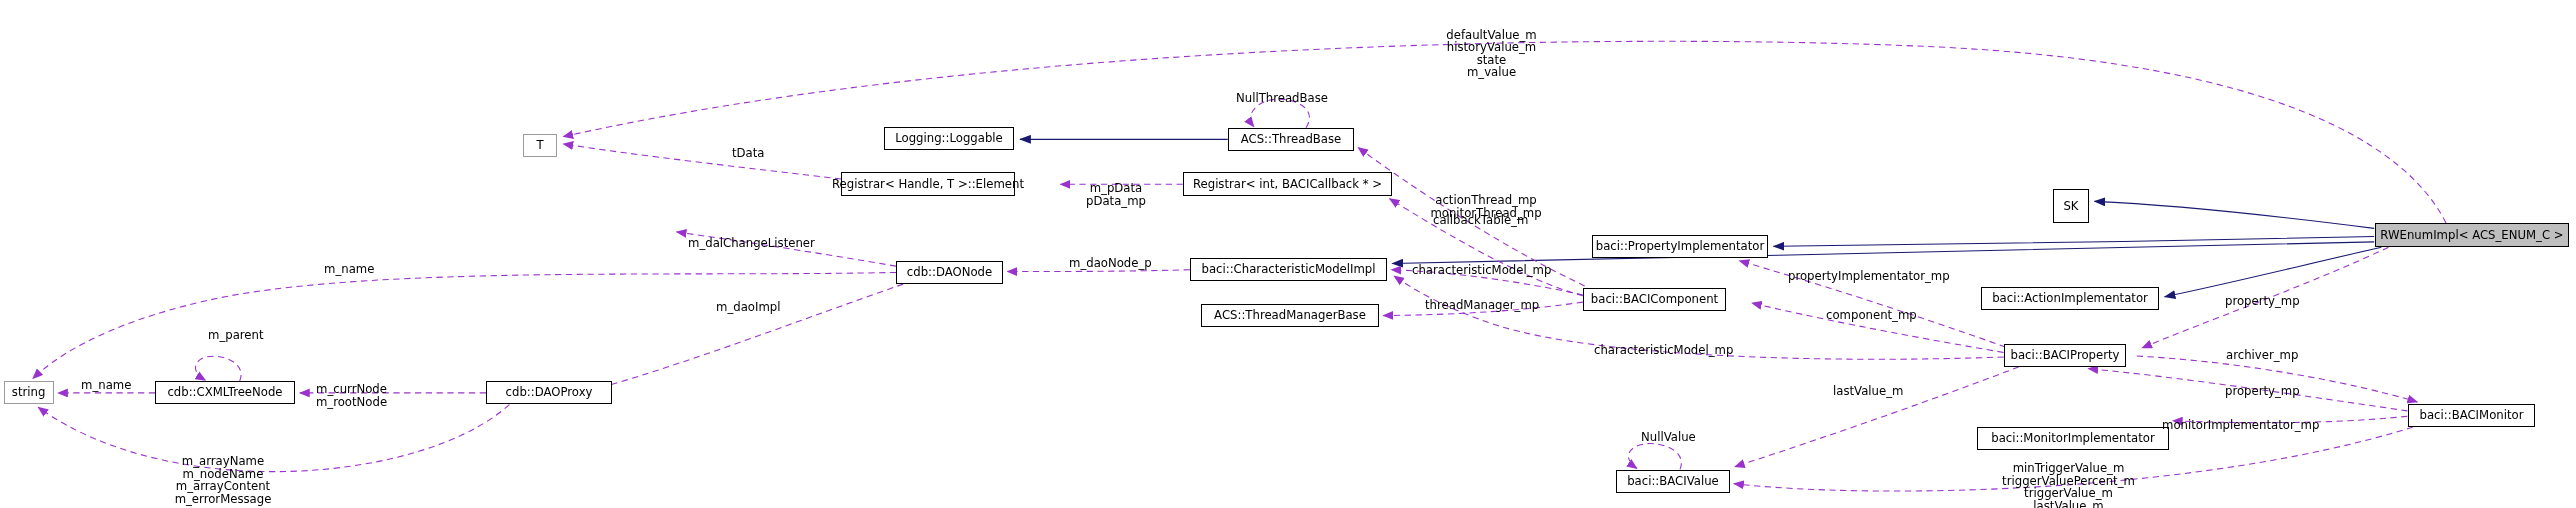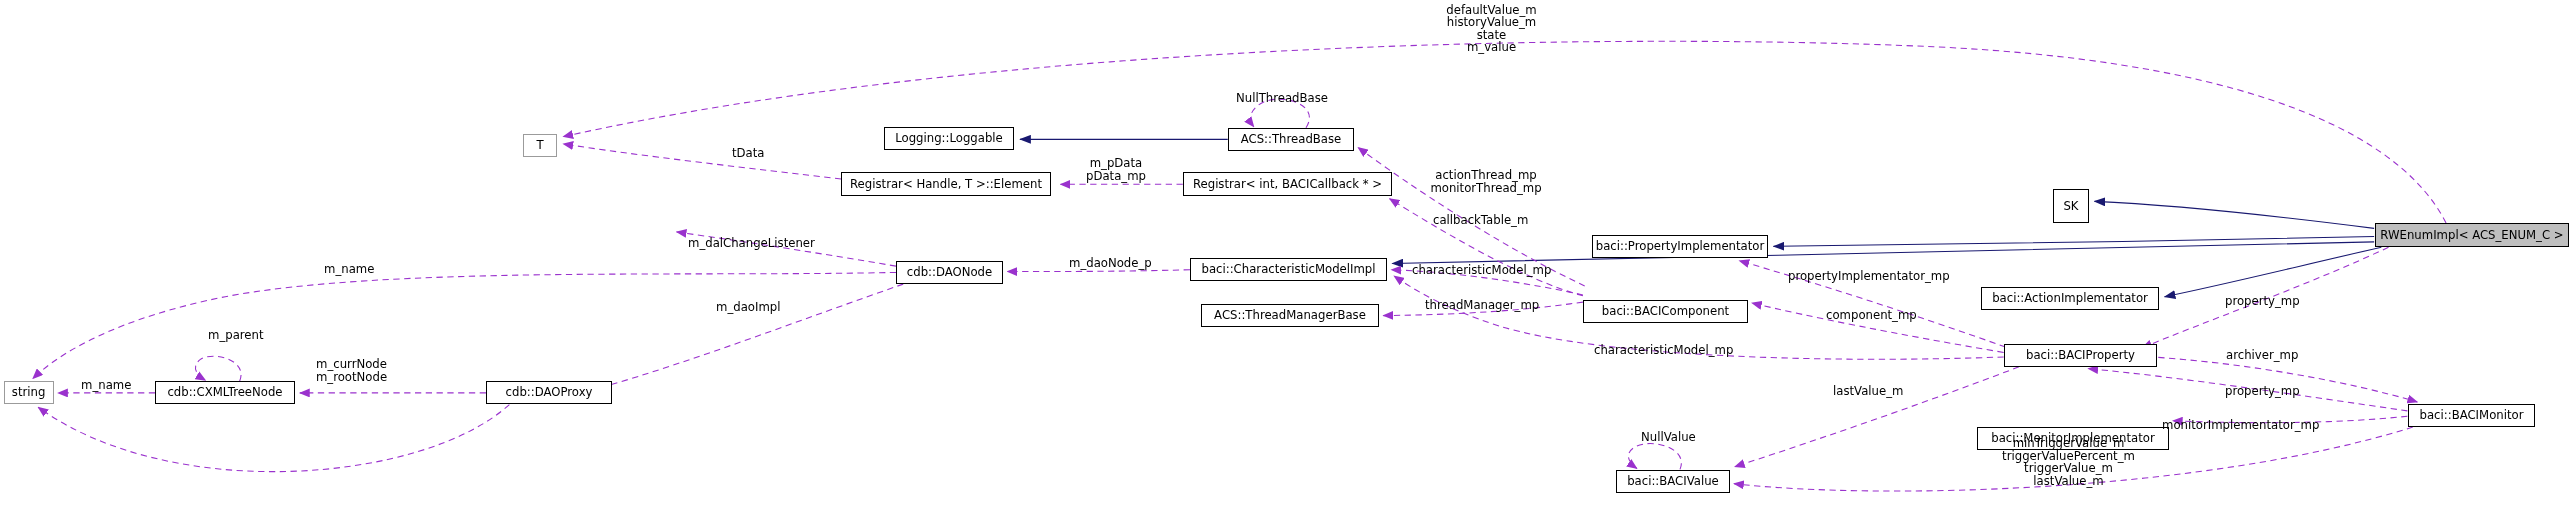--- a/index.html
+++ b/index.html
@@ -5,21 +5,21 @@
   html,body{margin:0;padding:0;background:#ffffff;}
   .canvas{position:relative;width:2576px;height:508px;background:#ffffff;
           font-family:"DejaVu Sans","Liberation Sans",sans-serif;color:#000;}
   .edges-svg{position:absolute;left:0;top:0;width:2576px;height:508px;}
   .node{position:absolute;box-sizing:border-box;background:#fff;border:0.9px solid #000;
         display:flex;align-items:center;justify-content:center;
         font-size:11.7px;line-height:12.6px;white-space:nowrap;z-index:2;}
   .node.ext{border-color:#9b9b9b;}
   .node.current{background:#bfbfbf;}
   .elabel{position:absolute;font-size:11.7px;line-height:12.6px;white-space:pre-line;z-index:3;text-align:center;}
-  .elabel.center{text-align:center;}
+  .elabel.center{text-align:center;margin-top:25px;}
 </style>
 </head>
 <body>
 
 <div class="canvas">
 
   <svg class="edges-svg" viewBox="0 0 2864 565" width="2576" height="508">
     <defs>
       <marker id="ap" markerWidth="12" markerHeight="10" refX="11" refY="5" orient="auto" markerUnits="userSpaceOnUse">
         <path d="M0,0 L12,5 L0,10 z" fill="#9a32cd"></path>
@@ -60,31 +60,31 @@
     <path d="M2683,475 C2450,548 2090,556 1928,538" stroke="#9a32cd" fill="none" stroke-width="1.2" stroke-dasharray="7,5" marker-end="url(#ap)"></path>
     <path d="M2677,457 C2560,440 2420,419 2322,410" stroke="#9a32cd" fill="none" stroke-width="1.2" stroke-dasharray="7,5" marker-end="url(#ap)"></path>
     <path d="M2376,396 C2490,402 2610,424 2688,447" stroke="#9a32cd" fill="none" stroke-width="1.2" stroke-dasharray="7,5" marker-end="url(#ap)"></path>
     <path d="M2656,275 C2560,320 2450,358 2382,387" stroke="#9a32cd" fill="none" stroke-width="1.2" stroke-dasharray="7,5" marker-end="url(#ap)"></path>
   </svg>
 
   <div class="node ext" style="left:523px;top:134px;width:34px;height:23.4px">T</div>
   <div class="node ext" style="left:3.6px;top:381px;width:50px;height:23.4px">string</div>
   <div class="node" style="left:884px;top:127px;width:130px;height:23.4px">Logging::Loggable</div>
   <div class="node" style="left:1228px;top:128px;width:126px;height:23.4px">ACS::ThreadBase</div>
-  <div class="node" style="left:841px;top:172px;width:210px;height:24px">Registrar&lt; Handle, T &gt;::Element</div>
+  <div class="node" style="left:841px;top:172px;width:174px;height:24px">Registrar&lt; Handle, T &gt;::Element</div>
   <div class="node" style="left:1183px;top:172px;width:209px;height:24px">Registrar&lt; int, BACICallback * &gt;</div>
   <div class="node" style="left:896px;top:261px;width:107px;height:23.4px">cdb::DAONode</div>
   <div class="node" style="left:1190px;top:258px;width:197px;height:23.4px">baci::CharacteristicModelImpl</div>
   <div class="node" style="left:1201px;top:304px;width:178px;height:23.4px">ACS::ThreadManagerBase</div>
   <div class="node" style="left:1592px;top:235px;width:176px;height:23.4px">baci::PropertyImplementator</div>
-  <div class="node" style="left:1583px;top:300px;width:165px;height:23.4px">baci::BACIComponent</div>
+  <div class="node" style="left:1583px;top:288px;width:143px;height:23.4px">baci::BACIComponent</div>
   <div class="node" style="left:1981px;top:287px;width:178px;height:23.4px">baci::ActionImplementator</div>
   <div class="node" style="left:2053px;top:189px;width:36px;height:34px">SK</div>
   <div class="node current" style="left:2375px;top:223px;width:194px;height:24px">RWEnumImpl&lt; ACS_ENUM_C &gt;</div>
-  <div class="node" style="left:2004px;top:344px;width:153px;height:23.4px">baci::BACIProperty</div>
+  <div class="node" style="left:2004px;top:344px;width:122px;height:23.4px">baci::BACIProperty</div>
   <div class="node" style="left:155px;top:381px;width:140px;height:23.4px">cdb::CXMLTreeNode</div>
   <div class="node" style="left:486px;top:381px;width:126px;height:23.4px">cdb::DAOProxy</div>
   <div class="node" style="left:1977px;top:427px;width:192px;height:23.4px">baci::MonitorImplementator</div>
   <div class="node" style="left:2408px;top:404px;width:127px;height:23.4px">baci::BACIMonitor</div>
   <div class="node" style="left:1616px;top:470px;width:114px;height:23.4px">baci::BACIValue</div>
 
   <div class="elabel center" style="left:1433px;top:3.6px;width:117px">defaultValue_m
 historyValue_m
 state
 m_value</div>
@@ -96,20 +96,24 @@
 monitorThread_mp</div>
   <div class="elabel" style="left:1433px;top:214px">callbackTable_m</div>
   <div class="elabel" style="left:688px;top:237px">m_dalChangeListener</div>
   <div class="elabel" style="left:324px;top:263px">m_name</div>
   <div class="elabel" style="left:1069px;top:257px">m_daoNode_p</div>
   <div class="elabel" style="left:716px;top:301px">m_daoImpl</div>
   <div class="elabel" style="left:208px;top:329px">m_parent</div>
   <div class="elabel center" style="left:310px;top:358px;width:83px">m_currNode
 m_rootNode</div>
   <div class="elabel" style="left:81px;top:379px">m_name</div>
+  <div class="elabel center" style="left:167px;top:430px;width:112px">m_arrayName
+m_nodeName
+m_arrayContent
+m_errorMessage</div>
   <div class="elabel" style="left:1412px;top:264px">characteristicModel_mp</div>
   <div class="elabel" style="left:1425px;top:299px">threadManager_mp</div>
   <div class="elabel" style="left:1788px;top:270px">propertyImplementator_mp</div>
   <div class="elabel" style="left:1826px;top:309px">component_mp</div>
   <div class="elabel" style="left:1594px;top:344px">characteristicModel_mp</div>
   <div class="elabel" style="left:1833px;top:385px">lastValue_m</div>
   <div class="elabel" style="left:1641px;top:431px">NullValue</div>
   <div class="elabel center" style="left:1990px;top:437px;width:157px">minTriggerValue_m
 triggerValuePercent_m
 triggerValue_m

